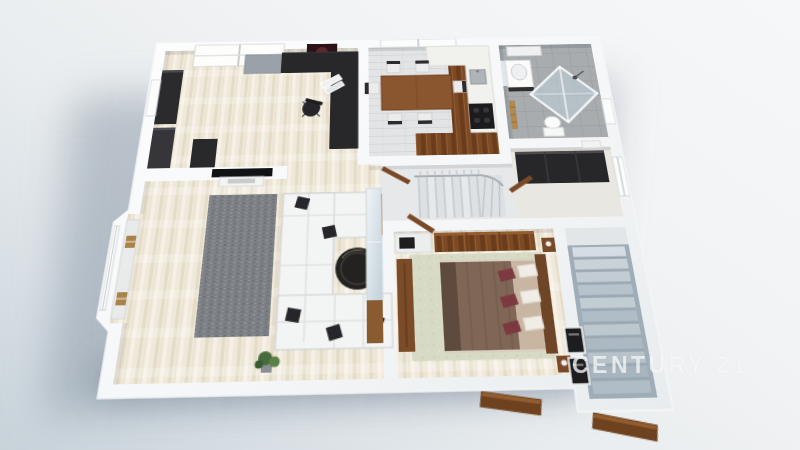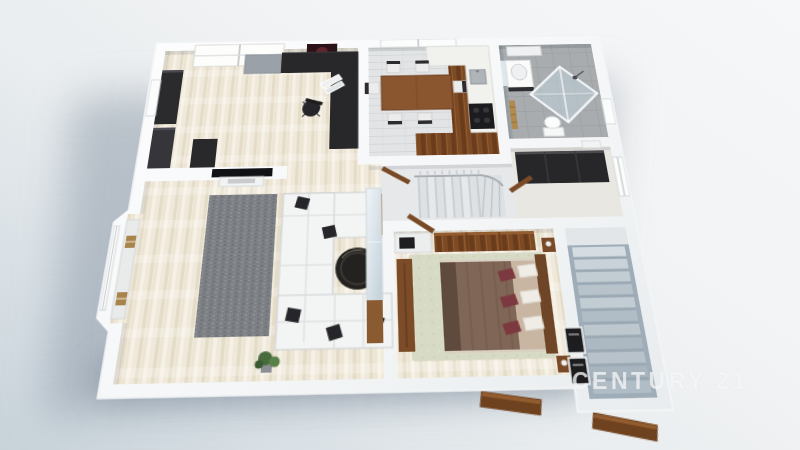--- a/index.html
+++ b/index.html
@@ -6,21 +6,21 @@
   body{width:800px;height:450px;overflow:hidden;font-family:"Liberation Sans",sans-serif;}
   .stage{position:relative;width:800px;height:450px;overflow:hidden;
     background:linear-gradient(215deg,#f6f7f8 0%,#f2f3f4 35%,#e9edef 60%,#dae1e6 80%,#c7d2d9 100%);}
   .shadow-a{position:absolute;left:58px;top:88px;width:545px;height:318px;
     background:rgba(112,128,144,0.40);filter:blur(20px);transform:rotate(-2deg) skewX(-7deg);border-radius:10px;}
   .shadow-b{position:absolute;left:95px;top:352px;width:490px;height:46px;
     background:rgba(96,112,128,0.30);filter:blur(14px);transform:rotate(-1.2deg);border-radius:20px;}
   .plan3d{position:absolute;left:132px;top:-5px;width:520px;height:430px;
     transform:perspective(650px) rotateX(25deg) rotate(-1.2deg) scale(1.07);transform-origin:50% 50%;}
   .plan3d svg{display:block;}
-  .watermark{position:absolute;left:572px;top:368px;font-size:23px;font-weight:700;
+  .watermark{position:absolute;left:572px;top:352px;font-size:23px;font-weight:700;
     letter-spacing:3.5px;color:rgba(255,255,255,0.65);text-shadow:0 0 1px rgba(190,198,205,0.4);
     user-select:none;white-space:nowrap;text-align:right;}
 </style>
 </head>
 <body>
 
 <div class="stage">
   <div class="shadow-a"></div>
   <div class="shadow-b"></div>
 

